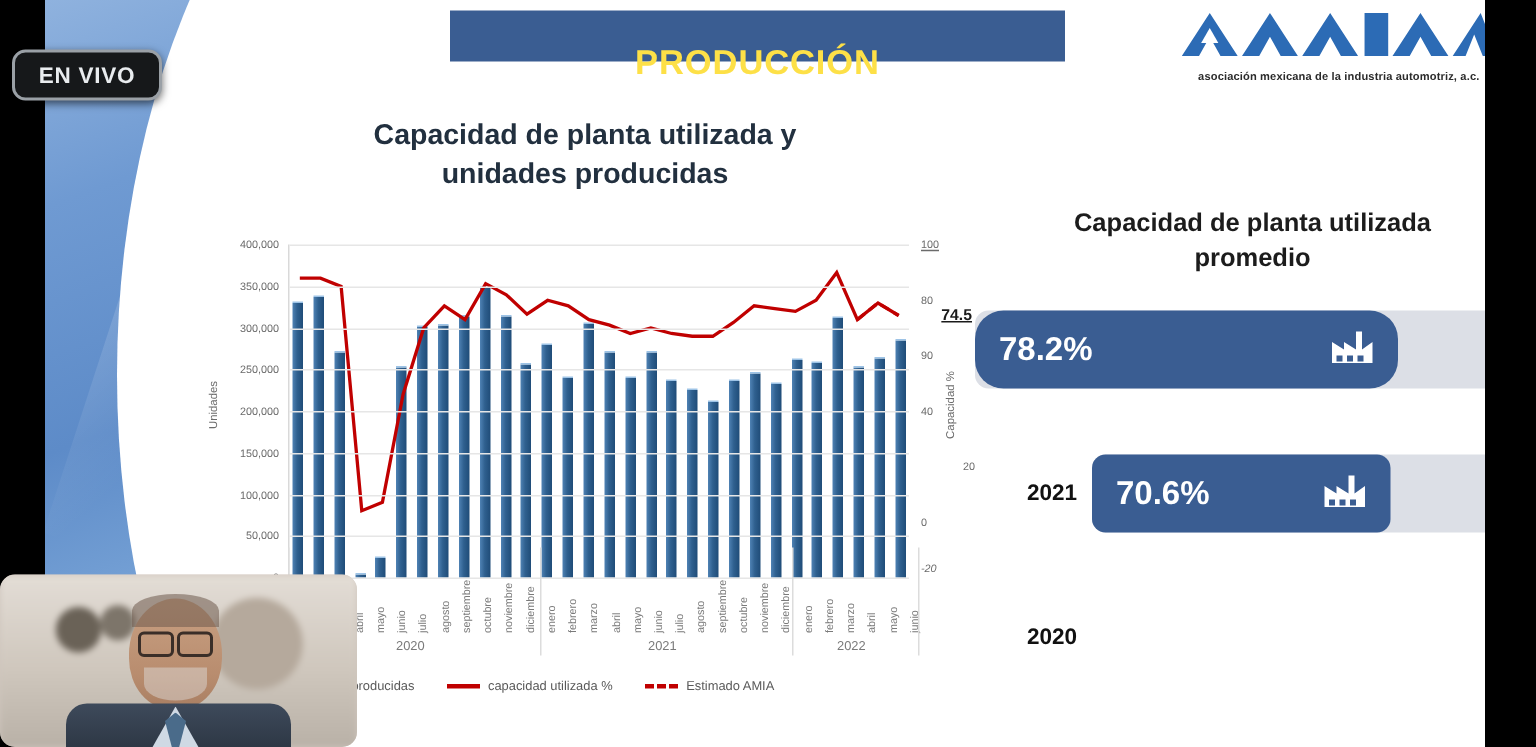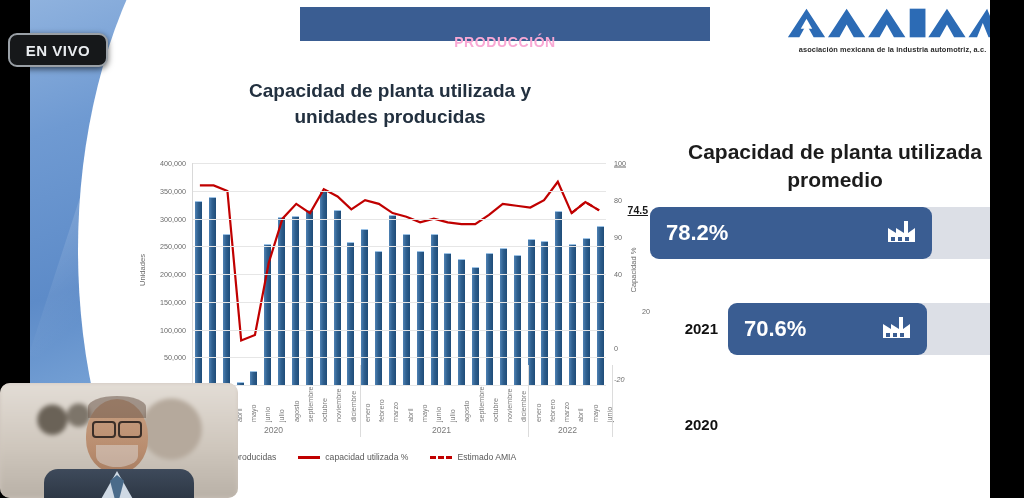--- a/index.html
+++ b/index.html
@@ -15,21 +15,21 @@
   .blue-band:after{content:"";position:absolute;left:36px;top:120px;width:120px;height:260px;
      background:linear-gradient(120deg,rgba(255,255,255,.22),rgba(255,255,255,0) 60%);
      transform:rotate(18deg);}
   .white-curve{position:absolute;left:48px;top:-180px;width:520px;height:860px;background:#ffffff;
      border-radius:50% 50% 50% 50%/50% 50% 50% 50%;}
   .white-curve2{position:absolute;left:120px;top:0;width:860px;height:498px;background:#ffffff;}
 
   
   .title-bar{position:absolute;left:270px;top:7px;width:410px;height:34px;background:#3a5d92;
      display:flex;align-items:center;justify-content:center;}
-  .title-bar span{color:#f9a8d4;font-size:14px;font-weight:bold;letter-spacing:.6px;margin-top:35px;}
+  .title-bar span{color:#fde047;font-size:23px;font-weight:bold;letter-spacing:.6px;margin-top:35px;}
 
   
   .logo{position:absolute;left:755px;top:6px;width:215px;height:52px;text-align:center;}
   .logo .mark{height:34px;}
   .logo .tag{font-size:7.4px;color:#2b2b2b;font-weight:bold;letter-spacing:.1px;margin-top:1px;
      white-space:nowrap;}
 
   
   .envivo{position:absolute;left:8px;top:33px;width:96px;height:30px;background:#16181a;
      border:2px solid #9aa0a6;border-radius:9px;display:flex;align-items:center;justify-content:center;
@@ -71,21 +71,21 @@
 
   .legend{position:absolute;left:150px;top:448px;width:440px;height:18px;display:flex;
      align-items:center;gap:22px;font-size:8.6px;color:#5a5a5a;}
   .legend .it{display:flex;align-items:center;gap:5px;white-space:nowrap;}
   .sw-bar{width:12px;height:8px;background:#2f608f;}
   .sw-line{width:22px;height:3px;background:#c00000;}
   .sw-dash{width:22px;height:0;border-top:3px dashed #c00000;}
 
   
   .panel-title{position:absolute;left:640px;top:138px;width:330px;text-align:center;
-     font-size:21px;font-weight:bold;color:#1c1c1c;line-height:1.35;}
+     font-size:17px;font-weight:bold;color:#1c1c1c;line-height:1.35;}
   .rowset{position:absolute;left:620px;top:205px;width:360px;}
   .prow{position:relative;height:56px;margin-bottom:40px;display:flex;align-items:center;}
   .plabel{width:68px;text-align:right;padding-right:10px;font-size:15px;font-weight:bold;
      color:#111;line-height:1.18;}
   .track{position:relative;flex:1;height:52px;background:#dcdfe6;border-radius:9px;}
   .fill{position:absolute;left:0;top:0;height:52px;background:#3a5d92;border-radius:9px;
      display:flex;align-items:center;justify-content:space-between;padding:0 16px;box-sizing:border-box;}
   .fill .val{color:#fff;font-size:22px;font-weight:bold;}
   .fill .ico{flex:0 0 auto;}
 
@@ -274,21 +274,21 @@
       </div>
     </div>
 
     <div class="panel-title">
       <div>Capacidad de planta utilizada</div>
       <div>promedio</div>
     </div>
     <div class="rowset" id="rowset">
         <div class="prow">
           <div class="track">
-            <div class="fill" style="width: 78.2%;">
+            <div class="fill" style="width: 78.2%; border-radius: 19px;">
               <span class="val">78.2%</span>
               <span class="ico"><svg width="30" height="24" viewBox="0 0 30 24">
                   <path fill="#ffffff" d="M2 23 V9 L10 14 V9 L18 14 V2 h4 v12 l7 -5 v14 z"></path>
                   <rect x="5" y="18" width="4" height="4" fill="#3a5d92"></rect>
                   <rect x="12" y="18" width="4" height="4" fill="#3a5d92"></rect>
                   <rect x="19" y="18" width="4" height="4" fill="#3a5d92"></rect>
                 </svg></span>
             </div>
           </div>
         </div>

